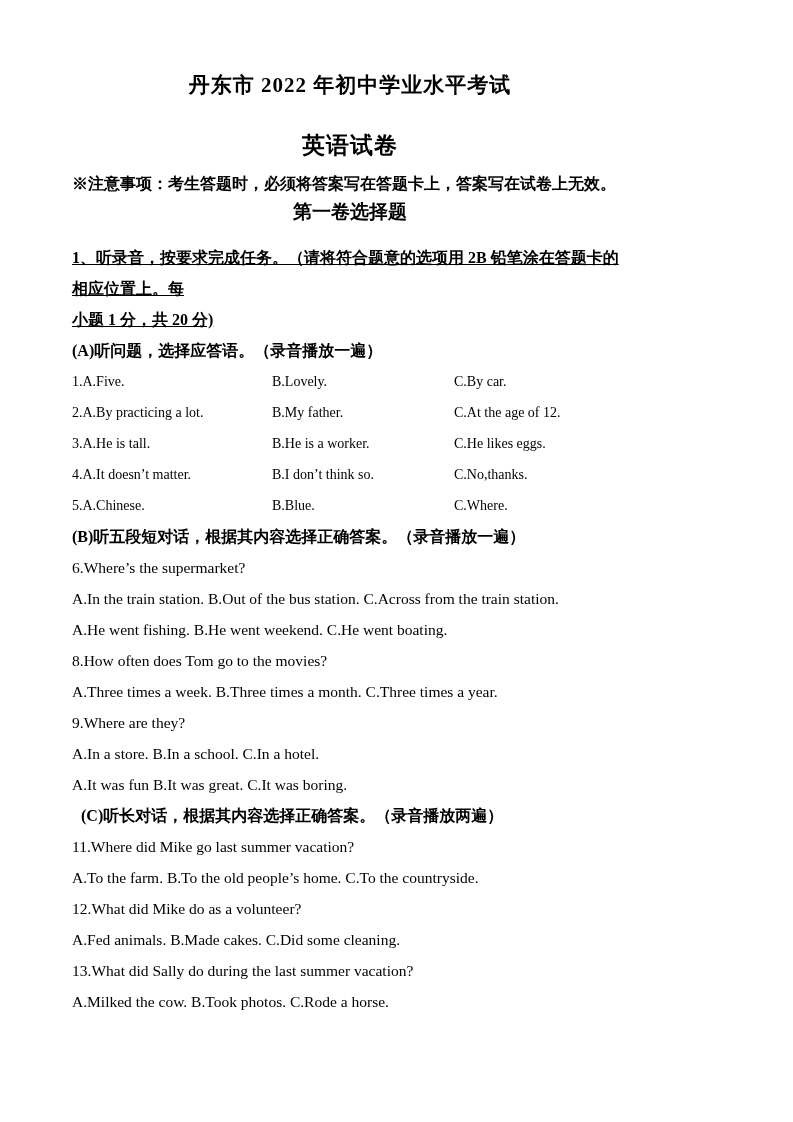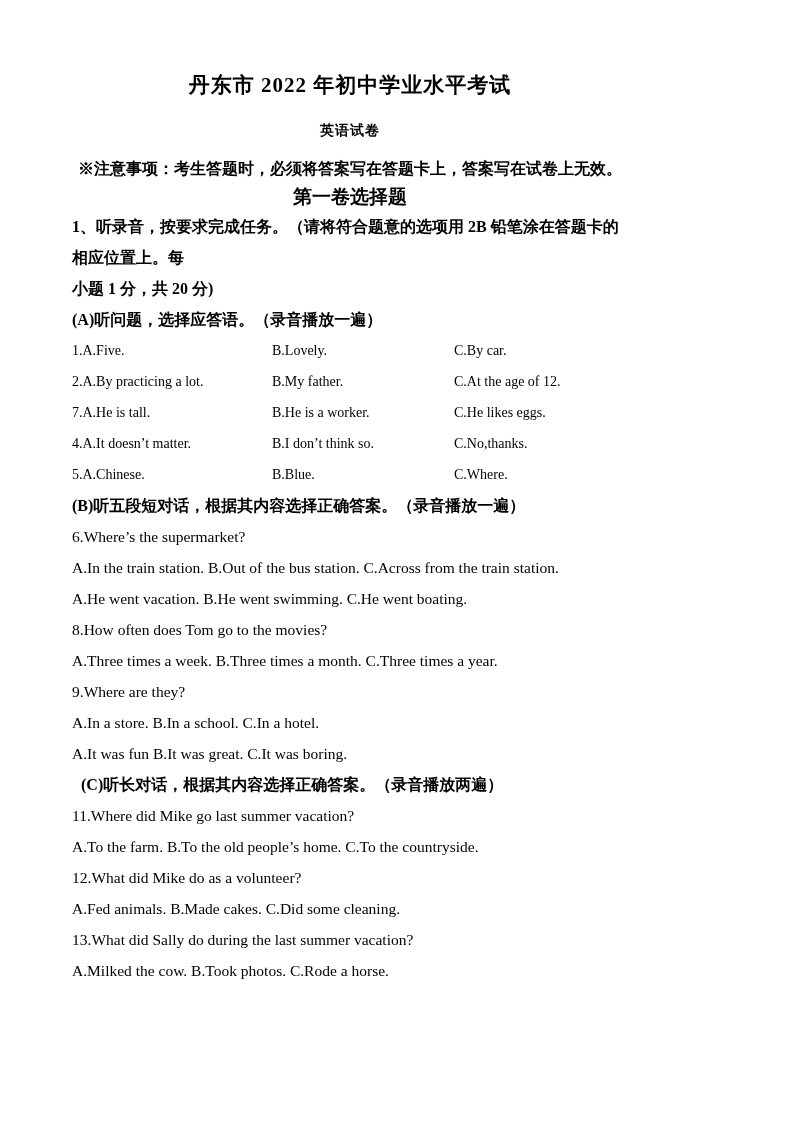--- a/index.html
+++ b/index.html
@@ -22,44 +22,44 @@
     text-align: center;
     font-weight: bold;
     font-size: 21px;
     line-height: 30px;
     margin-top: 10px;
     letter-spacing: 1px;
   }
   .exam-subtitle {
     text-align: center;
     font-weight: bold;
-    font-size: 14px;
+    font-size: 23px;
     line-height: 30px;
-    margin-top: 16px;
+    margin-top: 31px;
     letter-spacing: 1px;
   }
   .notice {
     font-weight: bold;
     font-size: 16px;
     line-height: 22px;
     margin-top: 12px;
-    text-align: center;
   }
   .section-header {
     text-align: center;
     font-weight: bold;
     font-size: 19px;
     line-height: 22px;
     margin-top: 6px;
   }
   .instruction {
     font-weight: bold;
     font-size: 16px;
     line-height: 31px;
-    margin-top: 3px;
+    margin-top: 19px;
+    text-decoration: underline;
   }
   .part-heading {
     font-weight: bold;
     font-size: 16px;
     line-height: 31px;
   }
   .part-heading.indented {
     padding-left: 9px;
   }
   .qa-grid {
@@ -96,39 +96,39 @@
 
   <div class="qa-grid">
     <span class="cell">1.A.Five.</span>
     <span class="cell">B.Lovely.</span>
     <span class="cell">C.By car.</span>
 
     <span class="cell">2.A.By practicing a lot.</span>
     <span class="cell">B.My father.</span>
     <span class="cell">C.At the age of 12.</span>
 
-    <span class="cell">7.A.He is tall.</span>
+    <span class="cell">3.A.He is tall.</span>
     <span class="cell">B.He is a worker.</span>
     <span class="cell">C.He likes eggs.</span>
 
     <span class="cell">4.A.It doesn’t matter.</span>
     <span class="cell">B.I don’t think so.</span>
     <span class="cell">C.No,thanks.</span>
 
     <span class="cell">5.A.Chinese.</span>
     <span class="cell">B.Blue.</span>
     <span class="cell">C.Where.</span>
   </div>
 
   <div class="part-heading">(B)听五段短对话，根据其内容选择正确答案。（录音播放一遍）</div>
 
   <div>
     <div class="q-line">6.Where’s the supermarket?</div>
     <div class="a-line">A.In the train station. B.Out of the bus station. C.Across from the train station.</div>
-    <div class="a-line">A.He went vacation. B.He went swimming. C.He went boating.</div>
+    <div class="a-line">A.He went fishing. B.He went weekend. C.He went boating.</div>
     <div class="q-line">8.How often does Tom go to the movies?</div>
     <div class="a-line">A.Three times a week. B.Three times a month. C.Three times a year.</div>
     <div class="q-line">9.Where are they?</div>
     <div class="a-line">A.In a store. B.In a school. C.In a hotel.</div>
     <div class="a-line">A.It was fun B.It was great. C.It was boring.</div>
   </div>
 
   <div class="part-heading indented">(C)听长对话，根据其内容选择正确答案。（录音播放两遍）</div>
 
   <div>

